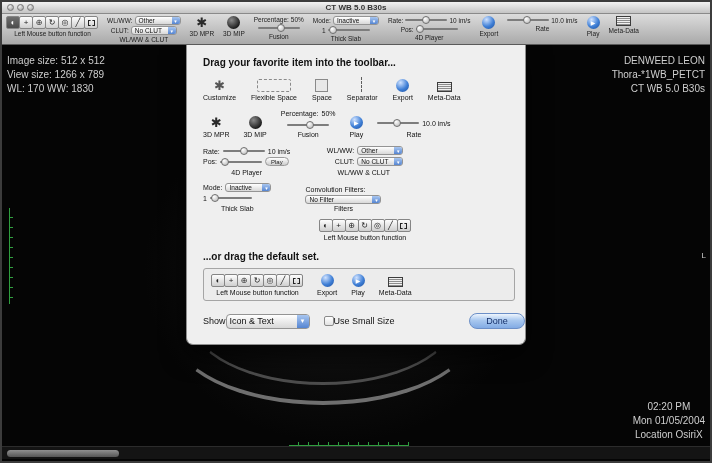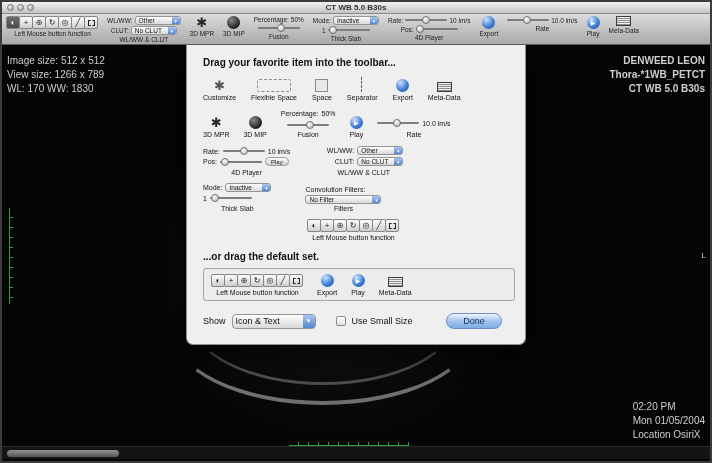--- a/index.html
+++ b/index.html
@@ -38,55 +38,55 @@
   .meta-icon { width:15px; height:10px; border:1px solid #3c3c3c; background:repeating-linear-gradient(#f0f0f0 0 1px,#8d8d8d 1px 2px); }
   .flex-space { width:34px; height:13px; border:1px dashed #8a8a8a; border-radius:2px; }
   .space-box { width:13px; height:13px; border:1px solid #8a8a8a; background:#e8e8e8; }
   .sep-line { width:2px; height:15px; border-left:1px dashed #5e5e5e; }
   .mini-btn { height:9px; padding:0 5px; border-radius:5px; border:1px solid #9a9a9a; background:linear-gradient(#fff,#ccc); font-size:6px; color:#222; display:flex; align-items:center; }
 
   
   .viewer { position:relative; height:414px; background:#050505; overflow:hidden; }
   .ovl { position:absolute; color:#cfcfcf; font-size:10px; line-height:1.4; white-space:nowrap; }
   .ovl.tl { left:5px; top:9px; }
-  .ovl.tr { right:5px; top:9px; text-align:right;font-weight:bold; }
+  .ovl.tr { right:5px; top:9px; text-align:right; }
   .ovl.bl { left:5px; bottom:17px; }
-  .ovl.br { right:5px; bottom:17px; text-align:left; }
+  .ovl.br { right:5px; bottom:17px; text-align:center; }
   .orient-l { position:absolute; right:4px; top:206px; color:#cfcfcf; font-size:8px; }
   .body-glow { position:absolute; left:140px; top:50px; width:390px; height:350px; border-radius:50%; background:radial-gradient(ellipse, rgba(70,70,70,.28), transparent 70%); }
   .smile1 { position:absolute; left:168px; top:208px; width:306px; height:152px; border-radius:50%; border:3px solid transparent; border-bottom:4px solid #6f6f6f; }
   .smile2 { position:absolute; left:186px; top:200px; width:270px; height:140px; border-radius:50%; border:2px solid transparent; border-bottom:3px solid #4d4d4d; }
   .vruler { position:absolute; left:7px; top:163px; width:5px; height:96px; }
   .vruler::before { content:""; position:absolute; left:0; top:0; bottom:0; width:1px; background:#2f9e3f; }
   .vruler::after { content:""; position:absolute; left:0; top:0; bottom:0; width:4px; background:repeating-linear-gradient(to bottom,transparent 0 9px,#2f9e3f 9px 10px); }
   .hruler { position:absolute; left:287px; bottom:13px; width:120px; height:5px; }
   .hruler::before { content:""; position:absolute; left:0; right:0; bottom:0; height:1px; background:#2f9e3f; }
   .hruler::after { content:""; position:absolute; left:0; right:0; bottom:0; height:4px; background:repeating-linear-gradient(to right,transparent 0 9px,#2f9e3f 9px 10px); }
   .statusbar { position:absolute; left:0; right:0; bottom:0; height:13px; background:#141414; border-top:1px solid #2c2c2c; }
   .hthumb { position:absolute; left:5px; top:3px; width:112px; height:7px; border-radius:4px; background:linear-gradient(#909090,#565656); }
 
   
-  .dialog { position:absolute; left:184px; top:0; width:340px; height:300px; background:#efefef; border:1px solid #8f8f8f; border-top:none; border-radius:0 0 7px 7px; box-shadow:0 10px 24px rgba(0,0,0,.65); padding:12px 23px 8px 16px; color:#111; }
+  .dialog { position:absolute; left:184px; top:0; width:340px; height:300px; background:#efefef; border:1px solid #8f8f8f; border-top:none; border-radius:0 0 7px 7px; box-shadow:0 10px 24px rgba(0,0,0,.65); padding:12px 0 8px 16px; color:#111; }
   .dlg-heading { font-size:10px; font-weight:bold; margin-bottom:9px; }
   .dlg-row { display:flex; align-items:flex-end; }
   .row1 { gap:15px; margin-bottom:9px; }
   .row2 { gap:14px; margin-bottom:8px; }
   .item { display:flex; flex-direction:column; align-items:center; gap:2px; }
   .icap { font-size:7px; color:#111; white-space:nowrap; }
   .grp-row { display:flex; align-items:center; gap:3px; margin-bottom:2px; }
   .grp { display:flex; flex-direction:column; }
   .grp .icap { text-align:center; margin-top:1px; }
   .rlbl { font-size:7px; color:#111; white-space:nowrap; }
   .rlbl.w { width:30px; text-align:right; }
   .val { font-size:7px; color:#111; white-space:nowrap; }
   .row34 { justify-content:flex-start; gap:34px; margin-bottom:7px; }
   .row5 { margin:2px 0 10px 2px; }
   .default-heading { font-size:10px; font-weight:bold; margin:2px 0 6px 0; }
   .default-box { border:1px solid #a5a5a5; border-radius:3px; background:#ececec; display:flex; align-items:flex-end; gap:14px; padding:5px 10px 4px 8px; width:312px; margin-bottom:12px; }
-  .footer { display:flex; align-items:center; gap:6px; }
+  .footer { display:flex; align-items:center; }
   .footer .flabel { font-size:9px; }
   .popup.big { height:15px; font-size:9px; min-width:84px; border-radius:4px; }
   .popup.big .popup-arrow { width:12px; font-size:7px; }
   .checkbox { width:10px; height:10px; border:1px solid #8a8a8a; border-radius:2px; background:linear-gradient(#fff,#e2e2e2); margin-left:14px; }
   .done-btn { margin-left:auto; width:56px; height:16px; border-radius:9px; border:1px solid #6c8fc7; background:linear-gradient(#eef5fd,#a9c8ef 45%,#82abe4); font-size:9px; color:#15306b; display:flex; align-items:center; justify-content:center; }
 </style>
 </head>
 <body>
 
 <div class="screen">

